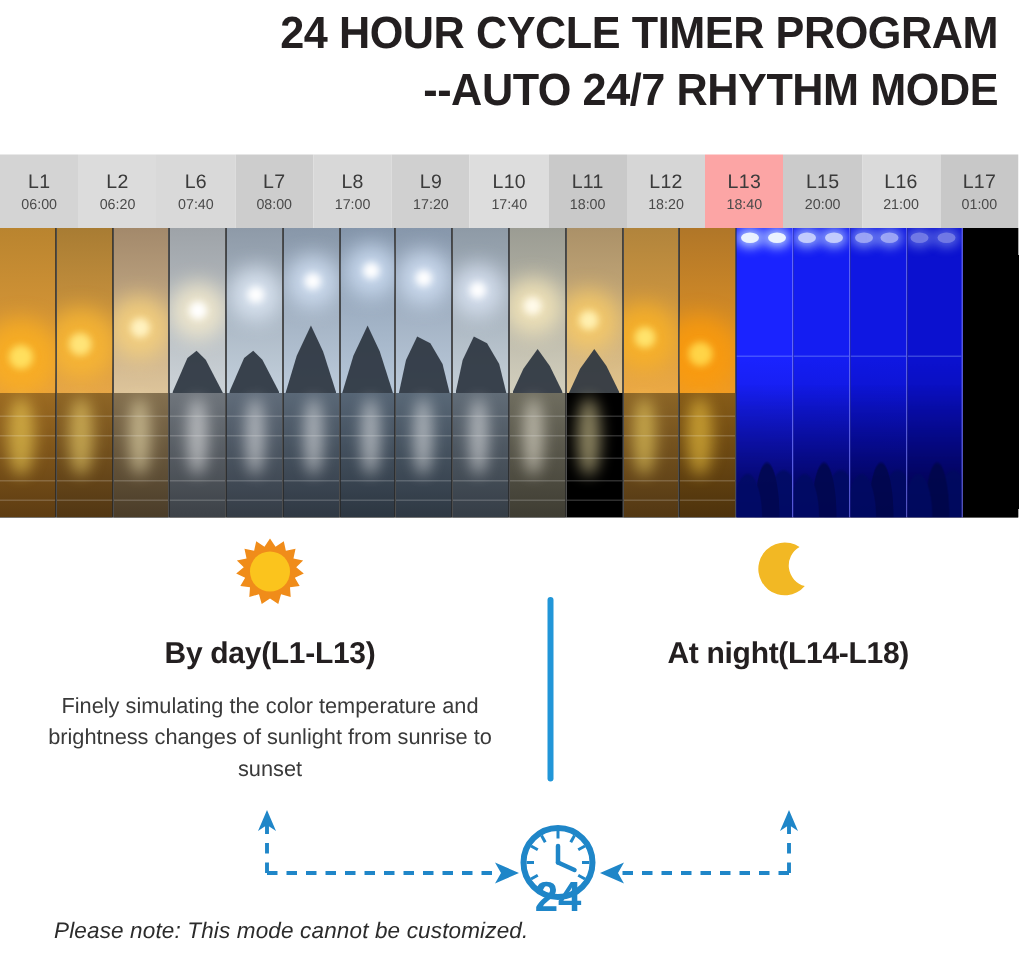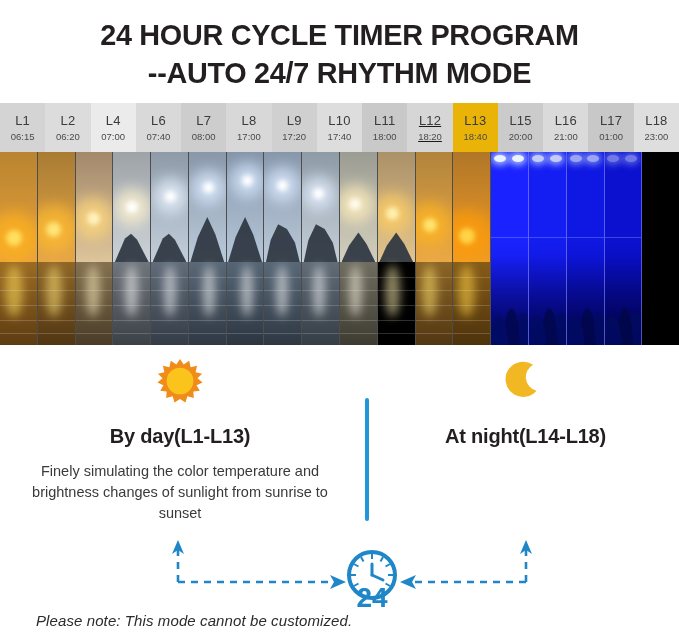--- a/index.html
+++ b/index.html
@@ -8,22 +8,22 @@
     background:#ffffff;
     font-family:"Liberation Sans", sans-serif;
     color:#1a1a1a;
     position:relative;
     overflow:hidden;
   }
 
   
   .title-block{
     width:679px;
-    padding-top:16px;
-    text-align:center;
+    padding-top:4px;
+    text-align:right;
   }
   .title-line{
     font-family:"Liberation Sans", sans-serif;
     font-weight:bold;
     font-size:30px;
     letter-spacing:-0.3px;
     line-height:38px;
     color:#231f20;
     white-space:nowrap;
     transform:scaleX(0.96);
@@ -207,30 +207,26 @@
 <body>
 
 <div class="title-block">
   <div class="title-line">24 HOUR CYCLE TIMER PROGRAM</div>
   <div class="title-line">--AUTO 24/7 RHYTHM MODE</div>
 </div>
 
 <div class="label-row" id="labelRow">
     <div class="label-cell" style="background: rgb(212, 212, 212);">
       <div class="lname">L1</div>
-      <div class="ltime">06:15</div>
+      <div class="ltime">06:00</div>
     </div>
     <div class="label-cell" style="background: rgb(220, 220, 220);">
       <div class="lname">L2</div>
       <div class="ltime">06:20</div>
     </div>
-    <div class="label-cell" style="background: rgb(235, 235, 235);">
-      <div class="lname">L4</div>
-      <div class="ltime">07:00</div>
-    </div>
     <div class="label-cell" style="background: rgb(217, 217, 217);">
       <div class="lname">L6</div>
       <div class="ltime">07:40</div>
     </div>
     <div class="label-cell" style="background: rgb(205, 205, 205);">
       <div class="lname">L7</div>
       <div class="ltime">08:00</div>
     </div>
     <div class="label-cell" style="background: rgb(216, 216, 216);">
       <div class="lname">L8</div>
@@ -241,43 +237,39 @@
       <div class="ltime">17:20</div>
     </div>
     <div class="label-cell" style="background: rgb(221, 221, 221);">
       <div class="lname">L10</div>
       <div class="ltime">17:40</div>
     </div>
     <div class="label-cell" style="background: rgb(201, 201, 201);">
       <div class="lname">L11</div>
       <div class="ltime">18:00</div>
     </div>
-    <div class="label-cell" style="background: rgb(214, 214, 214); text-decoration: underline;">
+    <div class="label-cell" style="background: rgb(214, 214, 214);">
       <div class="lname">L12</div>
       <div class="ltime">18:20</div>
     </div>
-    <div class="label-cell" style="background: #eab308;">
+    <div class="label-cell" style="background: #fca5a5;">
       <div class="lname">L13</div>
       <div class="ltime">18:40</div>
     </div>
     <div class="label-cell" style="background: rgb(203, 203, 203);">
       <div class="lname">L15</div>
       <div class="ltime">20:00</div>
     </div>
     <div class="label-cell" style="background: rgb(218, 218, 218);">
       <div class="lname">L16</div>
       <div class="ltime">21:00</div>
     </div>
     <div class="label-cell" style="background: rgb(200, 200, 200);">
       <div class="lname">L17</div>
       <div class="ltime">01:00</div>
-    </div>
-    <div class="label-cell" style="background: rgb(222, 222, 222);">
-      <div class="lname">L18</div>
-      <div class="ltime">23:00</div>
     </div>
   </div>
 
 <div class="strip" id="strip">
     <div class="scene">
       <div class="sky" style="background: linear-gradient(rgb(185, 132, 47), rgb(232, 161, 60));">
         <div class="glow" style="background: rgb(255, 178, 30); width: 51.2px; height: 51.2px; left: calc(38% - 25.6px); top: calc(78% - 25.6px);"></div>
         <div class="sun" style="background: rgb(255, 223, 94); width: 16px; height: 16px; left: calc(38% - 8px); top: calc(78% - 8px);"></div>
       </div>
       <div class="sea" style="background: linear-gradient(rgb(156, 107, 34), rgb(93, 60, 18));">

